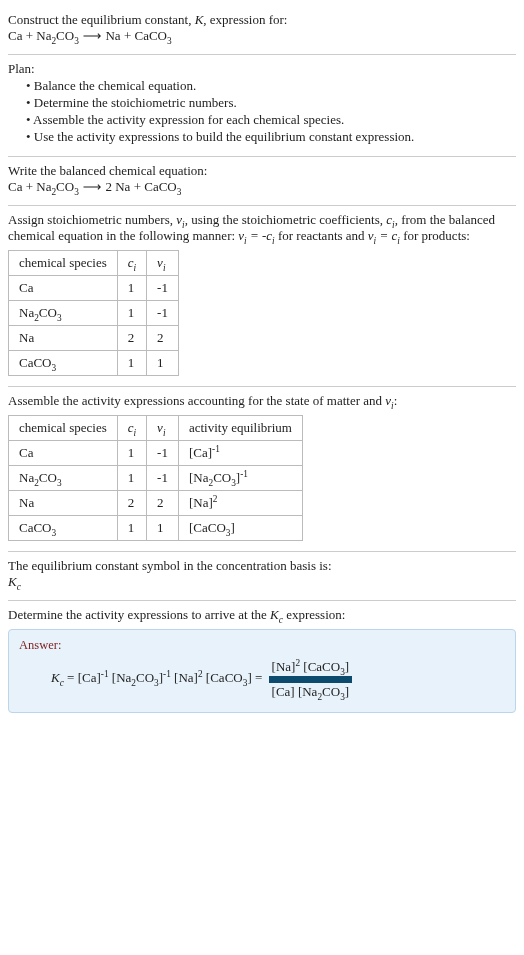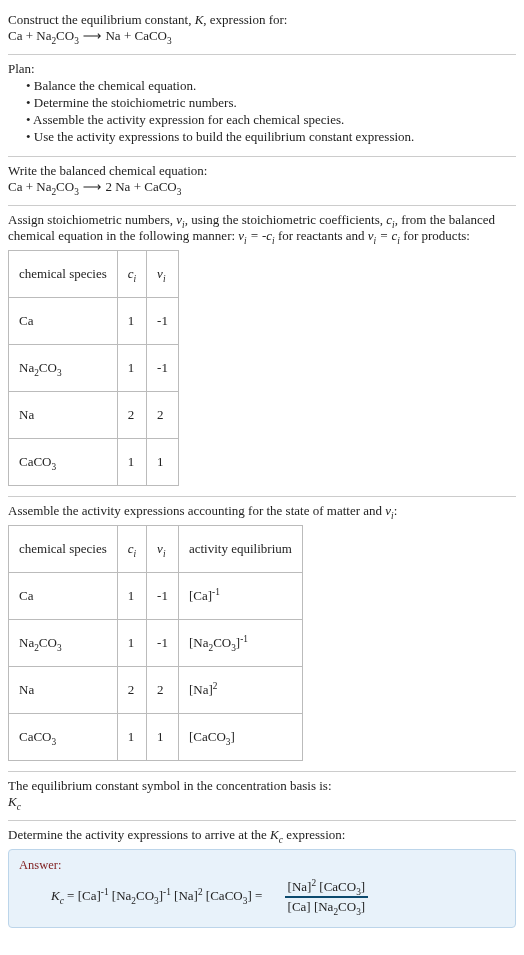--- a/index.html
+++ b/index.html
@@ -21,44 +21,44 @@
   .sub { vertical-align: sub; font-size: 0.72em; line-height: 0; }
   .sup { vertical-align: super; font-size: 0.72em; line-height: 0; }
   .plan-list div { margin: 1px 18px; }
   .italic { font-style: italic; }
   table.data {
     border-collapse: collapse;
     margin-top: 6px;
   }
   table.data th, table.data td {
     border: 1px solid #bbb;
-    padding: 15px 10px;
+    padding: 4px 10px;
     text-align: left;
     font-weight: normal;
     font-size: 13px;
     vertical-align: middle;
   }
   table.data th { color:#222; }
   .arrow { padding: 0 4px; }
   .answer-box {
     background: #e8f2fa;
     border: 1px solid #bcd5ea;
     border-radius: 4px;
     padding: 8px 10px 12px 10px;
     margin-top: 6px;
   }
   .answer-label { color:#7f1d1d; font-size:12.5px; }
   .frac {
     display: inline-block;
     text-align: center;
     vertical-align: middle;
-    margin: 0 19px;
+    margin: 0 3px;
   }
   .frac .num { display:block; padding: 0 3px 1px 3px; }
-  .frac .den { display:block; border-top:2px solid #0c4a6e; padding: 1px 3px 0 3px; }
+  .frac .den { display:block; border-top:7px solid #0c4a6e; padding: 1px 3px 0 3px; }
   .kc-line { margin-top:6px; white-space:nowrap; }
 </style>
 </head>
 <body>
 
 <div class="section">
   <div>
     <span>Construct the equilibrium constant, </span><span class="italic">K</span><span>, expression for:</span>
   </div>
   <div class="eq">

